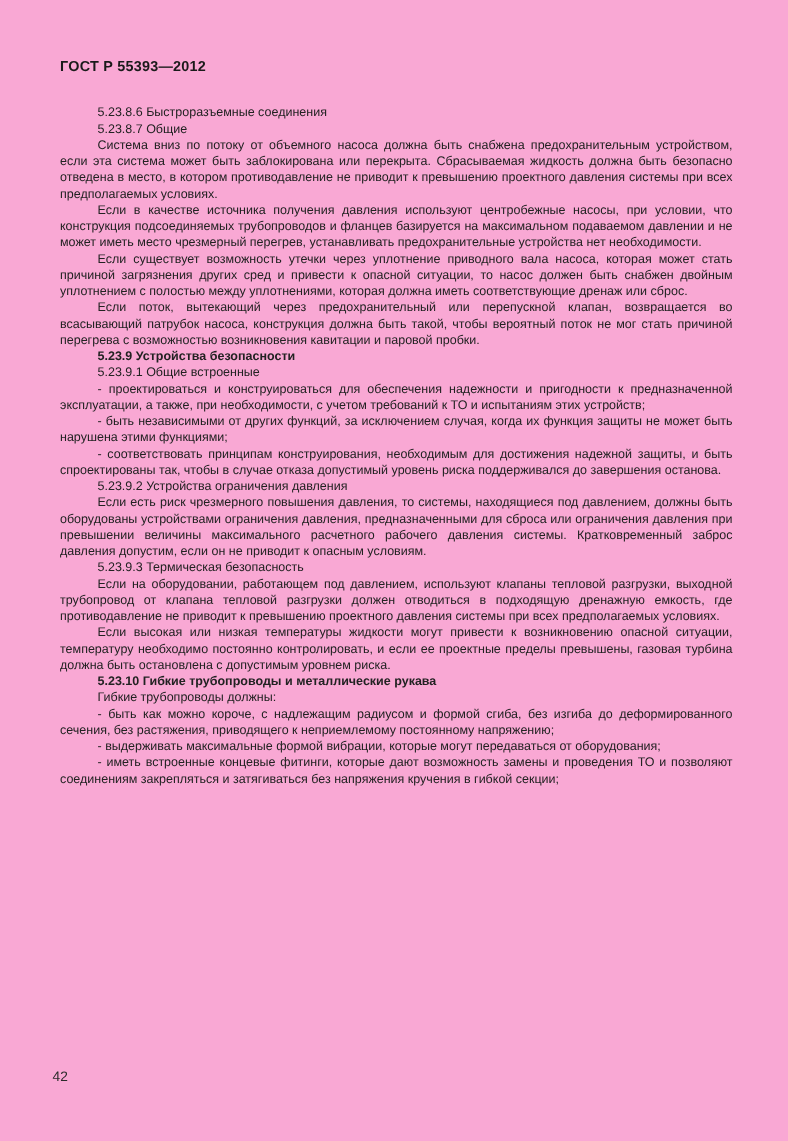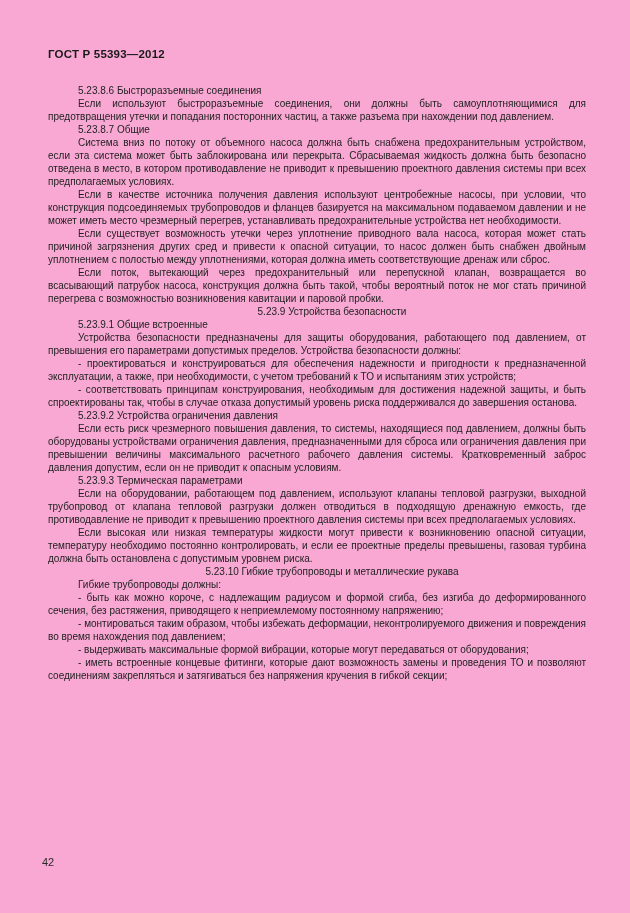--- a/index.html
+++ b/index.html
@@ -35,60 +35,58 @@
     line-height: 13px;
     text-align: justify;
     color: #222222;
   }
   .doc-body p {
     margin: 0;
     padding: 0;
     text-indent: 30px;
   }
   .doc-body p.h {
-    font-weight: normal;
-    text-align: center;
+    font-weight: bold;
+    text-align: left;
   }
   .doc-body p.sub {
     text-align: left;
   }
   .page-number {
     position: absolute;
     left: 42px;
     top: 856px;
     font-size: 11px;
     color: #2a2a2a;
   }
 </style>
 </head>
 <body>
 
 <div class="page">
   <div class="doc-header">ГОСТ Р 55393—2012</div>
 
   <div class="doc-body">
     <p class="sub">5.23.8.6 Быстроразъемные соединения</p>
-    <p>Если используют быстроразъемные соединения, они должны быть самоуплотняющимися для предотвращения утечки и попадания посторонних частиц, а также разъема при нахождении под давлением.</p>
     <p class="sub">5.23.8.7 Общие</p>
     <p>Система вниз по потоку от объемного насоса должна быть снабжена предохранительным устройством, если эта система может быть заблокирована или перекрыта. Сбрасываемая жидкость должна быть безопасно отведена в место, в котором противодавление не приводит к превышению проектного давления системы при всех предполагаемых условиях.</p>
     <p>Если в качестве источника получения давления используют центробежные насосы, при условии, что конструкция подсоединяемых трубопроводов и фланцев базируется на максимальном подаваемом давлении и не может иметь место чрезмерный перегрев, устанавливать предохранительные устройства нет необходимости.</p>
     <p>Если существует возможность утечки через уплотнение приводного вала насоса, которая может стать причиной загрязнения других сред и привести к опасной ситуации, то насос должен быть снабжен двойным уплотнением с полостью между уплотнениями, которая должна иметь соответствующие дренаж или сброс.</p>
     <p>Если поток, вытекающий через предохранительный или перепускной клапан, возвращается во всасывающий патрубок насоса, конструкция должна быть такой, чтобы вероятный поток не мог стать причиной перегрева с возможностью возникновения кавитации и паровой пробки.</p>
     <p class="h">5.23.9 Устройства безопасности</p>
     <p class="sub">5.23.9.1 Общие встроенные</p>
-    <p>Устройства безопасности предназначены для защиты оборудования, работающего под давлением, от превышения его параметрами допустимых пределов. Устройства безопасности должны:</p>
     <p>- проектироваться и конструироваться для обеспечения надежности и пригодности к предназначенной эксплуатации, а также, при необходимости, с учетом требований к ТО и испытаниям этих устройств;</p>
+    <p>- быть независимыми от других функций, за исключением случая, когда их функция защиты не может быть нарушена этими функциями;</p>
     <p>- соответствовать принципам конструирования, необходимым для достижения надежной защиты, и быть спроектированы так, чтобы в случае отказа допустимый уровень риска поддерживался до завершения останова.</p>
     <p class="sub">5.23.9.2 Устройства ограничения давления</p>
     <p>Если есть риск чрезмерного повышения давления, то системы, находящиеся под давлением, должны быть оборудованы устройствами ограничения давления, предназначенными для сброса или ограничения давления при превышении величины максимального расчетного рабочего давления системы. Кратковременный заброс давления допустим, если он не приводит к опасным условиям.</p>
-    <p class="sub">5.23.9.3 Термическая параметрами</p>
+    <p class="sub">5.23.9.3 Термическая безопасность</p>
     <p>Если на оборудовании, работающем под давлением, используют клапаны тепловой разгрузки, выходной трубопровод от клапана тепловой разгрузки должен отводиться в подходящую дренажную емкость, где противодавление не приводит к превышению проектного давления системы при всех предполагаемых условиях.</p>
     <p>Если высокая или низкая температуры жидкости могут привести к возникновению опасной ситуации, температуру необходимо постоянно контролировать, и если ее проектные пределы превышены, газовая турбина должна быть остановлена с допустимым уровнем риска.</p>
     <p class="h">5.23.10 Гибкие трубопроводы и металлические рукава</p>
     <p>Гибкие трубопроводы должны:</p>
     <p>- быть как можно короче, с надлежащим радиусом и формой сгиба, без изгиба до деформированного сечения, без растяжения, приводящего к неприемлемому постоянному напряжению;</p>
-    <p>- монтироваться таким образом, чтобы избежать деформации, неконтролируемого движения и повреждения во время нахождения под давлением;</p>
     <p>- выдерживать максимальные формой вибрации, которые могут передаваться от оборудования;</p>
     <p>- иметь встроенные концевые фитинги, которые дают возможность замены и проведения ТО и позволяют соединениям закрепляться и затягиваться без напряжения кручения в гибкой секции;</p>
   </div>
 
   <div class="page-number">42</div>
 </div>
 
 </body></html>

